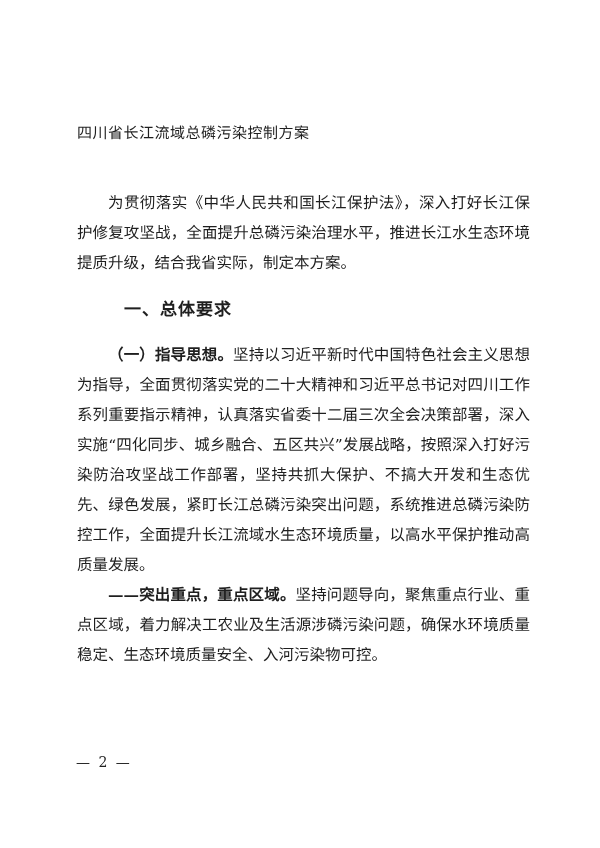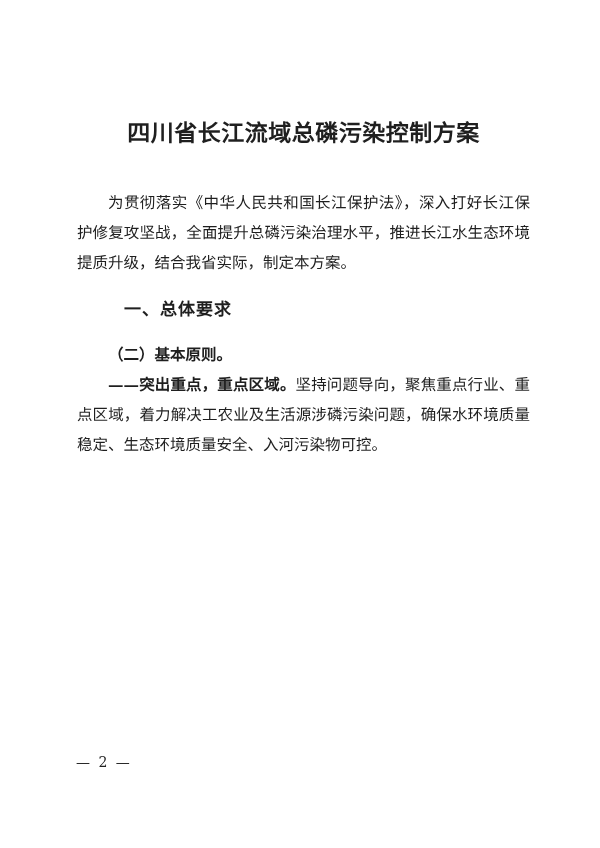--- a/index.html
+++ b/index.html
@@ -13,24 +13,23 @@
     height: 848px;
     box-sizing: border-box;
     padding: 0 70px 0 77px;
     background: var(--page_background, #ffffff);
     color: var(--text, #1f1f1f);
     font-family: "DejaVu Serif", "Liberation Serif", serif;
     overflow: hidden;
   }
   .doc-title {
     margin: 118px 0 0 0;
-    font-size: 23px;
-    font-weight: 700;
+    font-size: 15px;
+    font-weight: 400;
     line-height: 30px;
-    text-align: center;
     letter-spacing: 0.5px;
     font-family: "DejaVu Serif", "Liberation Serif", serif;
   }
   .doc-body {
     margin-top: 40px;
     font-size: 15.5px;
     line-height: 30px;
     text-align: justify;
     text-justify: inter-character;
   }
@@ -67,24 +66,24 @@
 <div class="page">
 
   <h1 class="doc-title">四川省长江流域总磷污染控制方案</h1>
 
   <div class="doc-body">
 
     <p class="para">为贯彻落实《中华人民共和国长江保护法》，深入打好长江保护修复攻坚战，全面提升总磷污染治理水平，推进长江水生态环境提质升级，结合我省实际，制定本方案。</p>
 
     <p class="sec-heading">一、总体要求</p>
 
+    <p class="para">
+      <span class="kaiti">（一）指导思想。</span><span>坚持以习近平新时代中国特色社会主义思想为指导，全面贯彻落实党的二十大精神和习近平总书记对四川工作系列重要指示精神，认真落实省委十二届三次全会决策部署，深入实施“四化同步、城乡融合、五区共兴”发展战略，按照深入打好污染防治攻坚战工作部署，坚持共抓大保护、不搞大开发和生态优先、绿色发展，紧盯长江总磷污染突出问题，系统推进总磷污染防控工作，全面提升长江流域水生态环境质量，以高水平保护推动高质量发展。</span>
+    </p>
 
-    <p class="para">
-      <span class="kaiti">（二）基本原则。</span>
-    </p>
 
 
     <p class="para">
       <span class="kaiti">——突出重点，重点区域。</span><span>坚持问题导向，聚焦重点行业、重点区域，着力解决工农业及生活源涉磷污染问题，确保水环境质量稳定、生态环境质量安全、入河污染物可控。</span>
     </p>
 
   </div>
 
   <div class="page-num">— 2 —</div>
 

